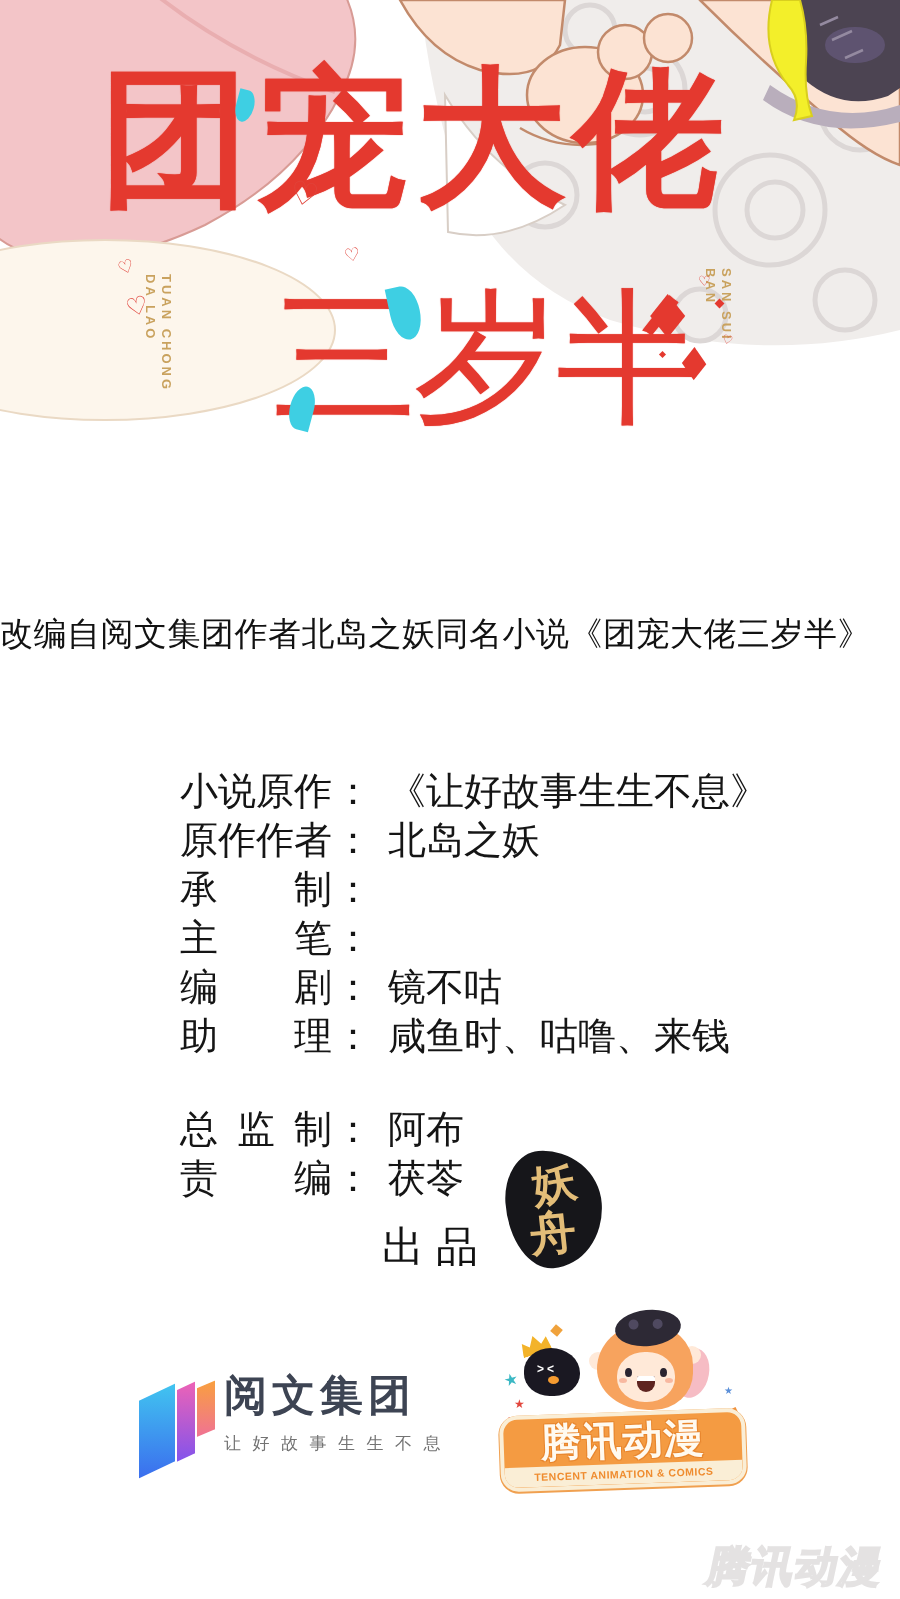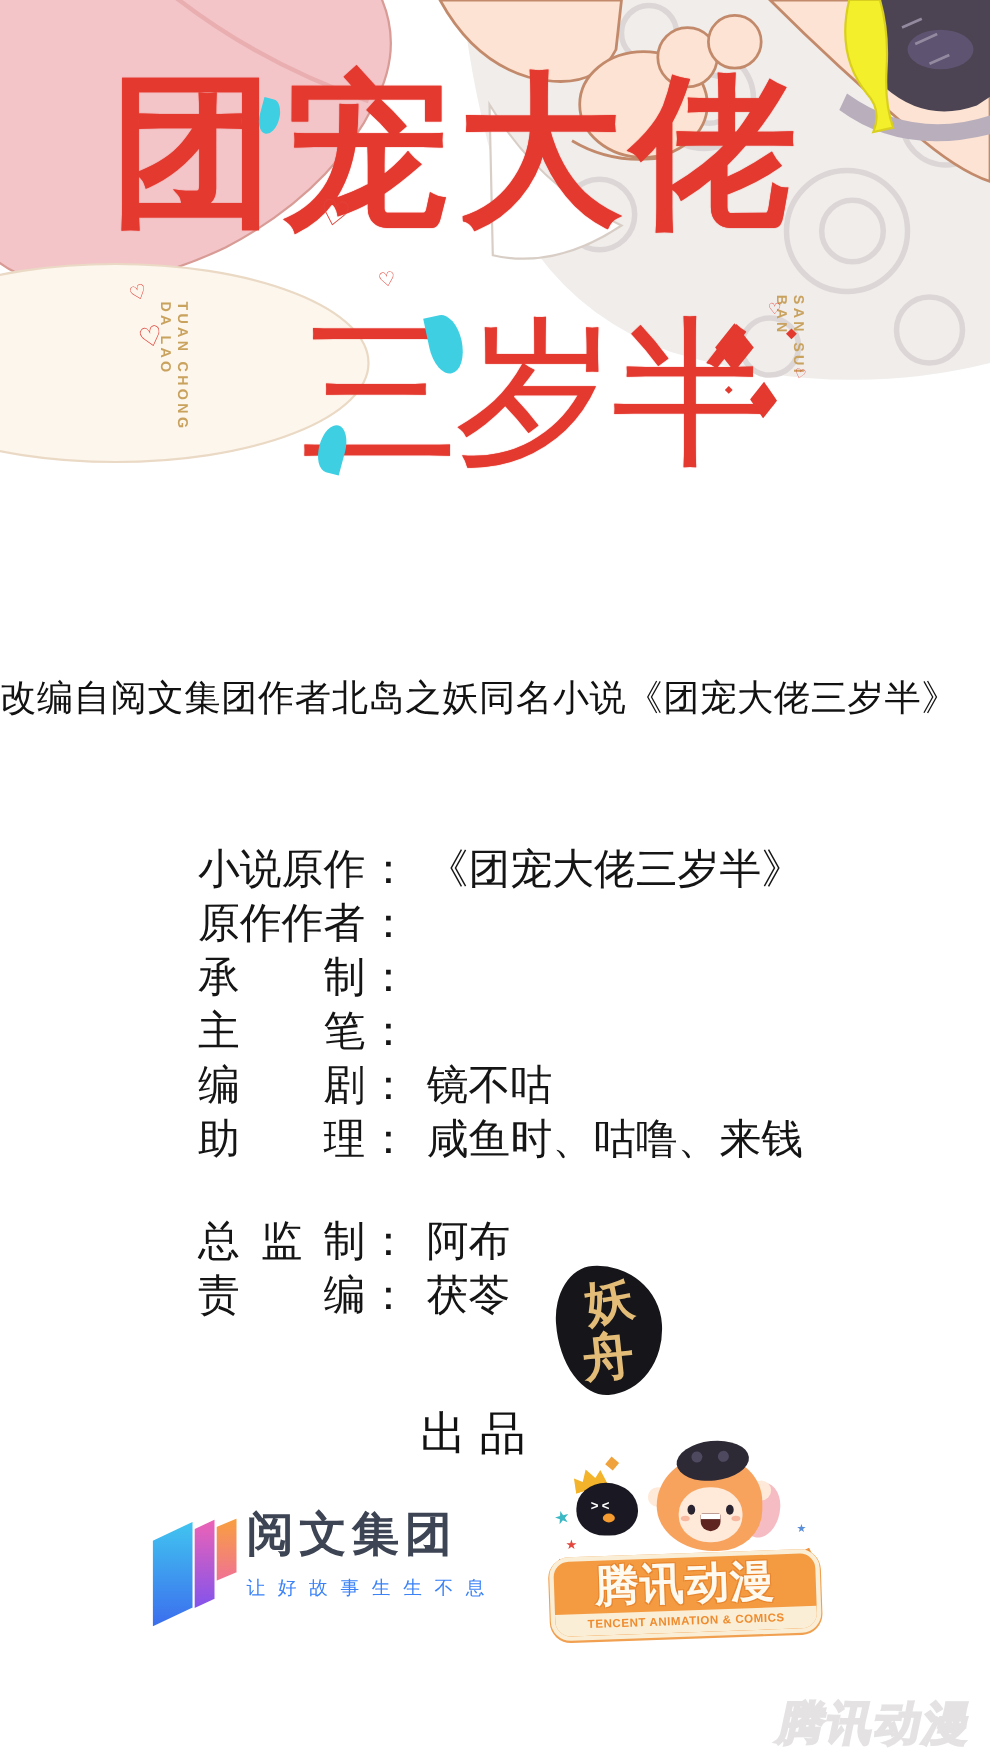--- a/index.html
+++ b/index.html
@@ -49,26 +49,26 @@
   
   .seal{position:absolute;left:506px;top:1150px;width:96px;height:118px;}
   .seal-blob{
     position:absolute;left:0;top:0;width:96px;height:118px;background:#16161a;
     border-radius:38% 62% 55% 45% / 42% 48% 52% 58%;transform:rotate(-4deg);
   }
   .seal-c{position:absolute;font-family:"DejaVu Serif",serif;font-weight:bold;color:#e3bd78;line-height:1;}
   .seal-c1{left:26px;top:12px;font-size:44px;transform:rotate(-10deg);}
   .seal-c2{left:24px;top:60px;font-size:46px;transform:rotate(-6deg);}
   
-  .chupin{position:absolute;left:382px;top:1275px;font-size:42px;letter-spacing:12px;color:#121212;}
+  .chupin{position:absolute;left:382px;top:1219px;font-size:42px;letter-spacing:12px;color:#121212;}
   
   .yuewen{position:absolute;left:132px;top:1366px;display:flex;align-items:flex-start;}
   .yw-text{padding-top:6px;}
   .yw-name{font-size:43px;line-height:1.1;color:#3d4453;letter-spacing:5px;font-weight:bold;white-space:nowrap;}
-  .yw-tag{margin-top:13px;font-size:17px;color:#3b82f6;letter-spacing:11.5px;white-space:nowrap;}
+  .yw-tag{margin-top:13px;font-size:17px;color:#737373;letter-spacing:11.5px;white-space:nowrap;}
   
   .tencent{position:absolute;left:498px;top:1316px;width:248px;height:174px;}
   .tc-badge{
     position:absolute;left:2px;top:96px;width:238px;
     background:#f49b42;border:4px solid #faeed6;border-radius:18px;
     box-shadow:0 1px 0 1px #f0a050;transform:rotate(-2deg);overflow:hidden;
   }
   .tc-name{
     text-align:center;font-size:40px;font-weight:bold;color:#fffaf0;line-height:48px;
     letter-spacing:1px;
@@ -193,30 +193,31 @@
 
   <div class="credits">
     <div class="crow">
       <span class="lab">
         <span>小</span>
           <span>说</span>
           <span>原</span>
           <span>作</span>
       </span>
       <span class="colon">：</span>
-      <span class="val">《团宠大佬三岁半》</span>
+      <span class="val">《让好故事生生不息》</span>
     </div>
     <div class="crow">
       <span class="lab">
         <span>原</span>
           <span>作</span>
           <span>作</span>
           <span>者</span>
       </span>
       <span class="colon">：</span>
+      <span class="val">北岛之妖</span>
     </div>
     <div class="crow">
       <span class="lab">
         <span>承</span>
           <span>制</span>
       </span>
       <span class="colon">：</span>
     </div>
     <div class="crow">
       <span class="lab">

